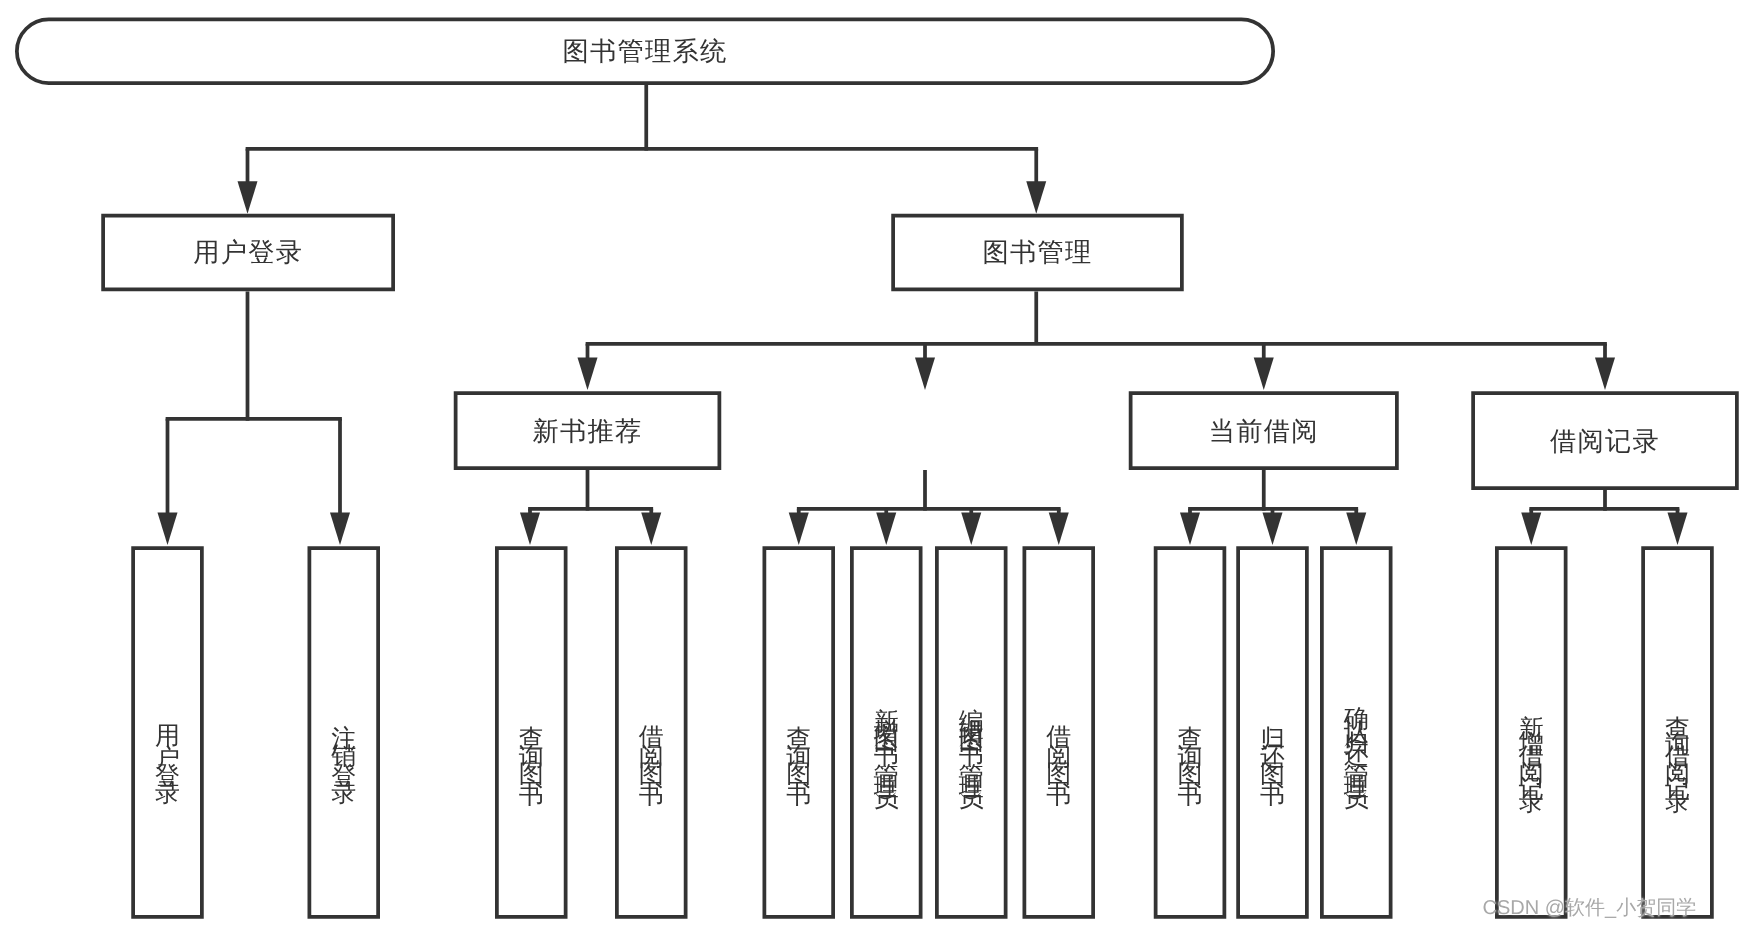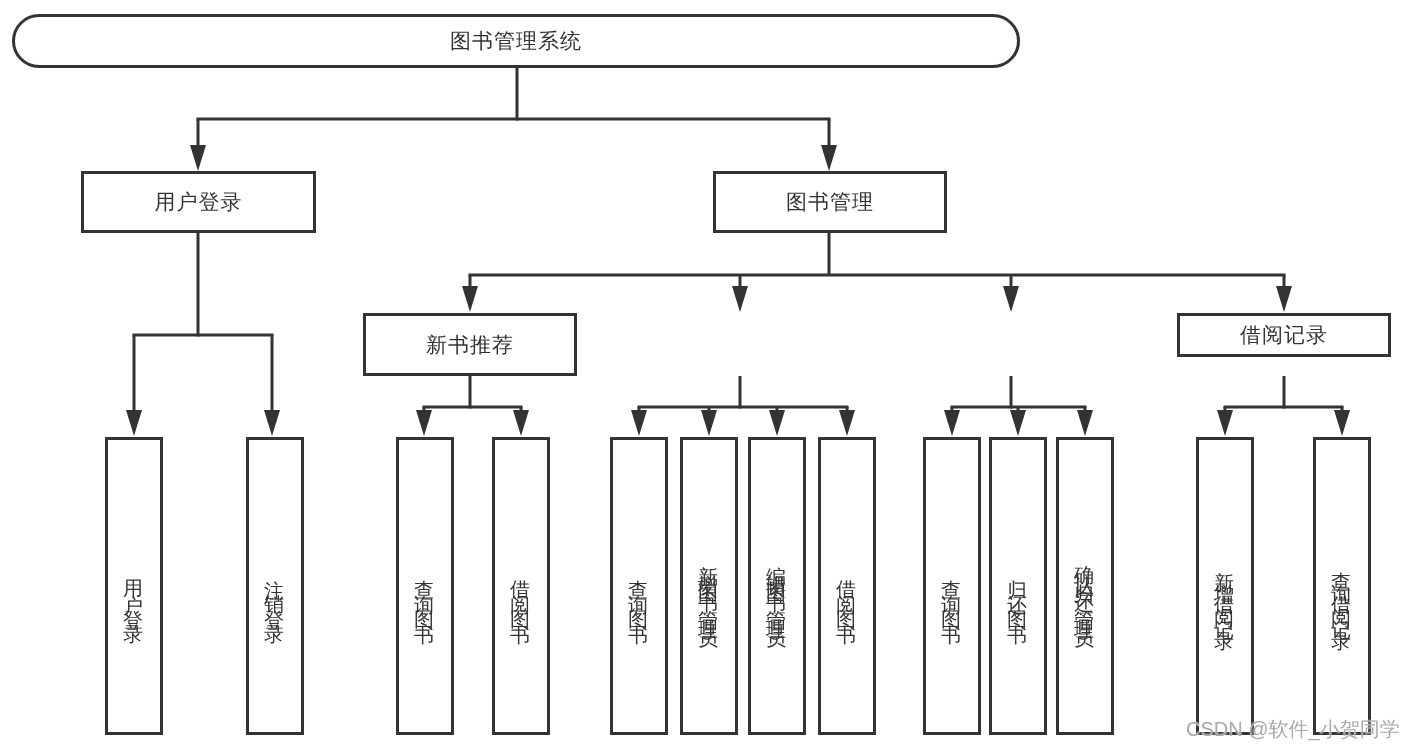--- a/index.html
+++ b/index.html
@@ -47,36 +47,36 @@
     white-space: nowrap;
   }
   .vbox.sp4 span { letter-spacing: 15px; margin-top: 15px; }
   .vbox.sp6 span { letter-spacing: 12px; margin-top: 12px; }
   .vbox.sp9 span { letter-spacing: 9px;  margin-top: 9px; }
 
   .watermark {
     position: absolute;
     left: 1186px;
     top: 716px;
-    font-size: 20px;
+    font-size: 16px;
     color: var(--color-watermark);
     text-shadow: 0 0 2px #ffffff;
     white-space: nowrap;
     z-index: 5;
   }
 
   
   #n-root   { left: 12px;   top: 14px;  width: 1008px; height: 54px; border-radius: 27px; }
   #n-user   { left: 81px;   top: 171px; width: 235px;  height: 62px; }
   #n-mgmt   { left: 713px;  top: 171px; width: 234px;  height: 62px; }
 
   #n-rec    { left: 363px;  top: 313px; width: 214px;  height: 63px; }
   #n-borrow { left: 633px;  top: 313px; width: 214px;  height: 63px; }
   #n-cur    { left: 903px;  top: 313px; width: 216px;  height: 63px; }
-  #n-log    { left: 1177px; top: 313px; width: 214px;  height: 44px; }
+  #n-log    { left: 1177px; top: 313px; width: 214px;  height: 79px; }
 
   .vbox { top: 437px; height: 298px; width: 58px; }
   #l-a1 { left: 105px;  }
   #l-a2 { left: 246px;  }
   #l-b1 { left: 396px;  }
   #l-b2 { left: 492px;  }
   #l-c1 { left: 610px;  }
   #l-c2 { left: 680px;  }
   #l-c3 { left: 748px;  }
   #l-c4 { left: 818px;  }
@@ -174,20 +174,23 @@
   <div class="node hbox" id="n-user">
     <span>用户登录</span>
   </div>
   <div class="node hbox" id="n-mgmt">
     <span>图书管理</span>
   </div>
 
   <div class="node hbox" id="n-rec">
     <span>新书推荐</span>
   </div>
+  <div class="node hbox" id="n-cur">
+    <span>当前借阅</span>
+  </div>
   <div class="node hbox" id="n-log">
     <span>借阅记录</span>
   </div>
 
   <div class="node vbox sp4" id="l-a1">
     <span>用户登录</span>
   </div>
   <div class="node vbox sp4" id="l-a2">
     <span>注销登录</span>
   </div>

